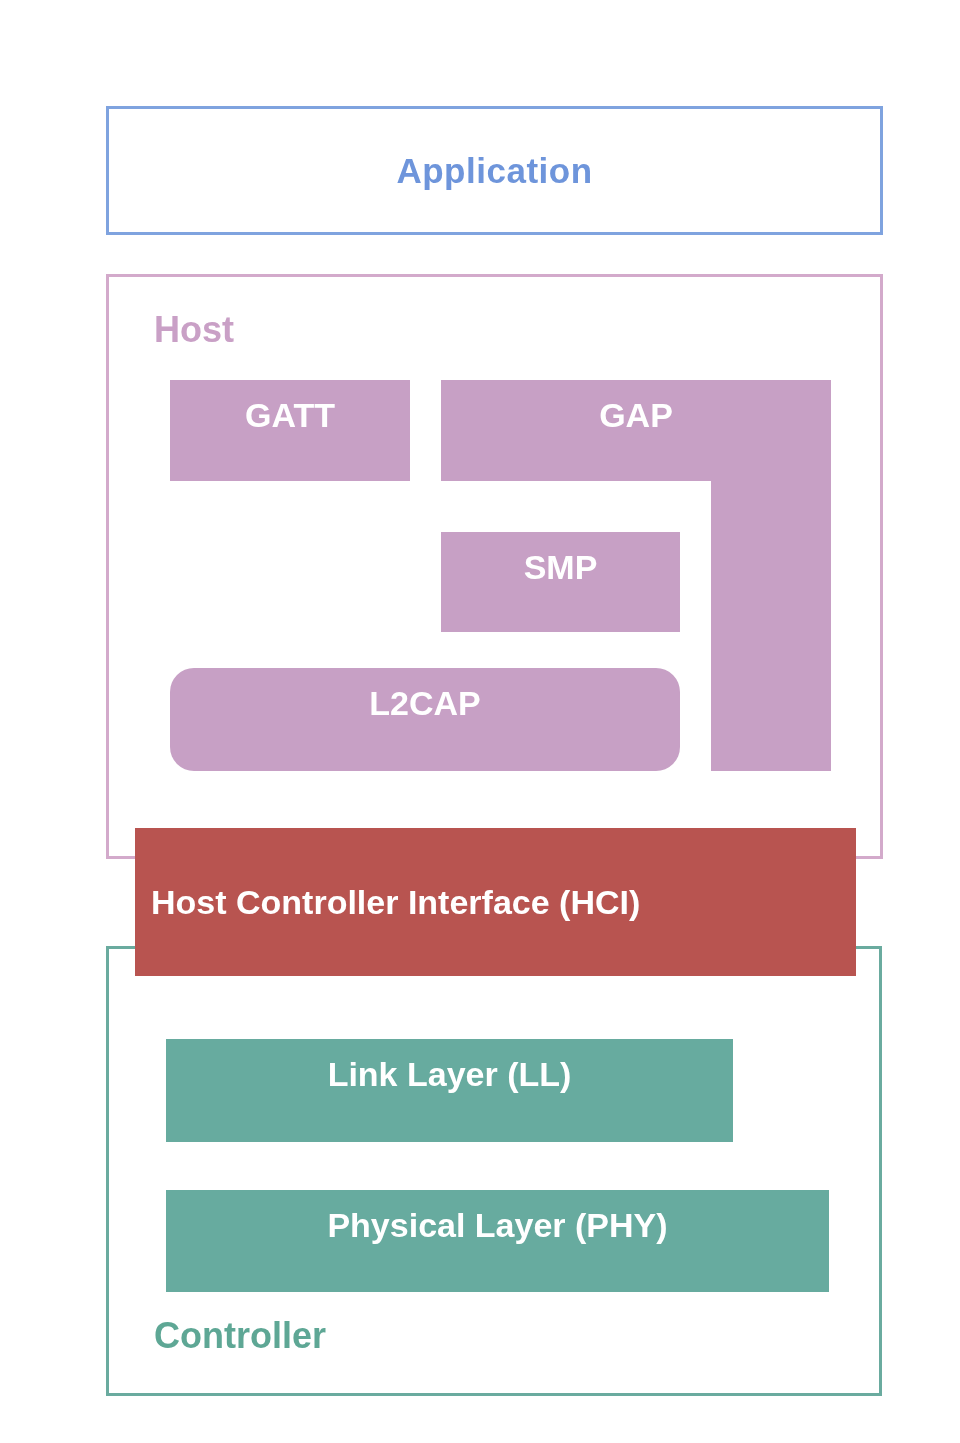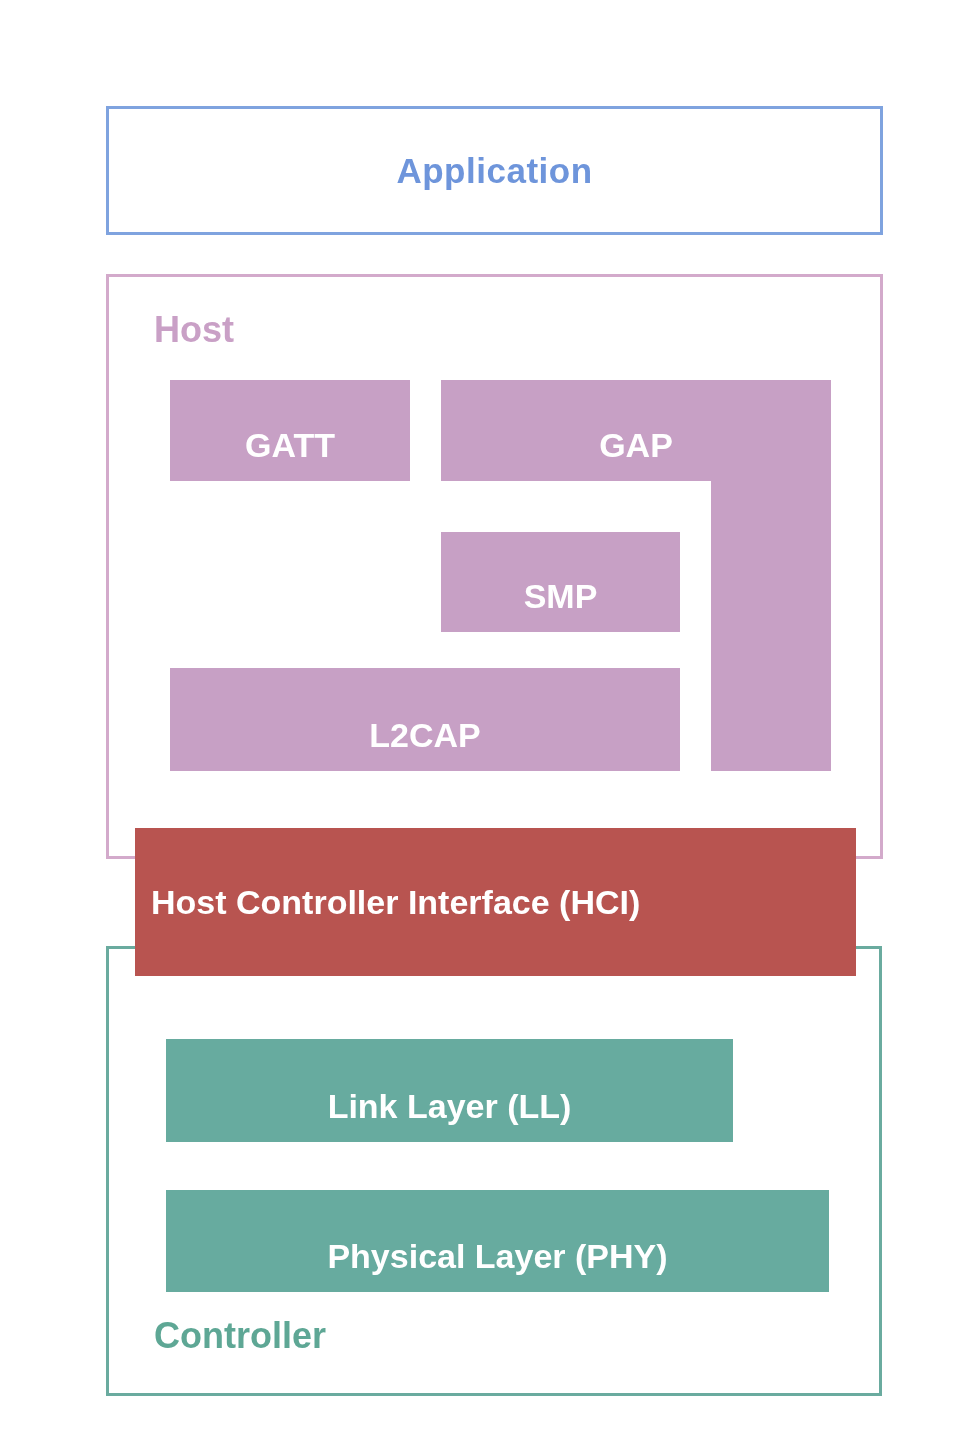--- a/index.html
+++ b/index.html
@@ -57,33 +57,33 @@
     z-index: 1;
   }
   .controller-label {
     left: 37px; top: 358px;
     color: var(--teal-text);
     font-size: 36px;
   }
 
   
   .block {
-    display: flex; align-items: flex-end; justify-content: center;
+    display: flex; align-items: flex-start; justify-content: center;
     color: var(--box-text);
     font-size: 34px;
   }
   .pink { background: var(--pink-fill); }
   .teal { background: var(--teal-fill); }
 
   .gatt  { left: 61px;  top: 103px; width: 240px; height: 101px; }
   .gap   { left: 332px; top: 103px; width: 390px; height: 101px; }
   .gap-strip { left: 602px; top: 204px; width: 120px; height: 290px; }
   .att   { left: 61px;  top: 248px; width: 240px; height: 100px; }
   .smp   { left: 332px; top: 248px; width: 239px; height: 100px; margin-top: 7px; }
-  .l2cap { left: 61px;  top: 391px; width: 510px; height: 103px; }
+  .l2cap { left: 61px;  top: 391px; width: 510px; height: 103px; border-radius: 24px; }
 
   .hci {
     left: 119px; top: 812px; width: 721px; height: 148px;
     background: var(--red-fill);
     display: flex; align-items: center; justify-content: flex-start;
     color: var(--box-text);
     font-size: 34px;
     z-index: 3;
   }
 

